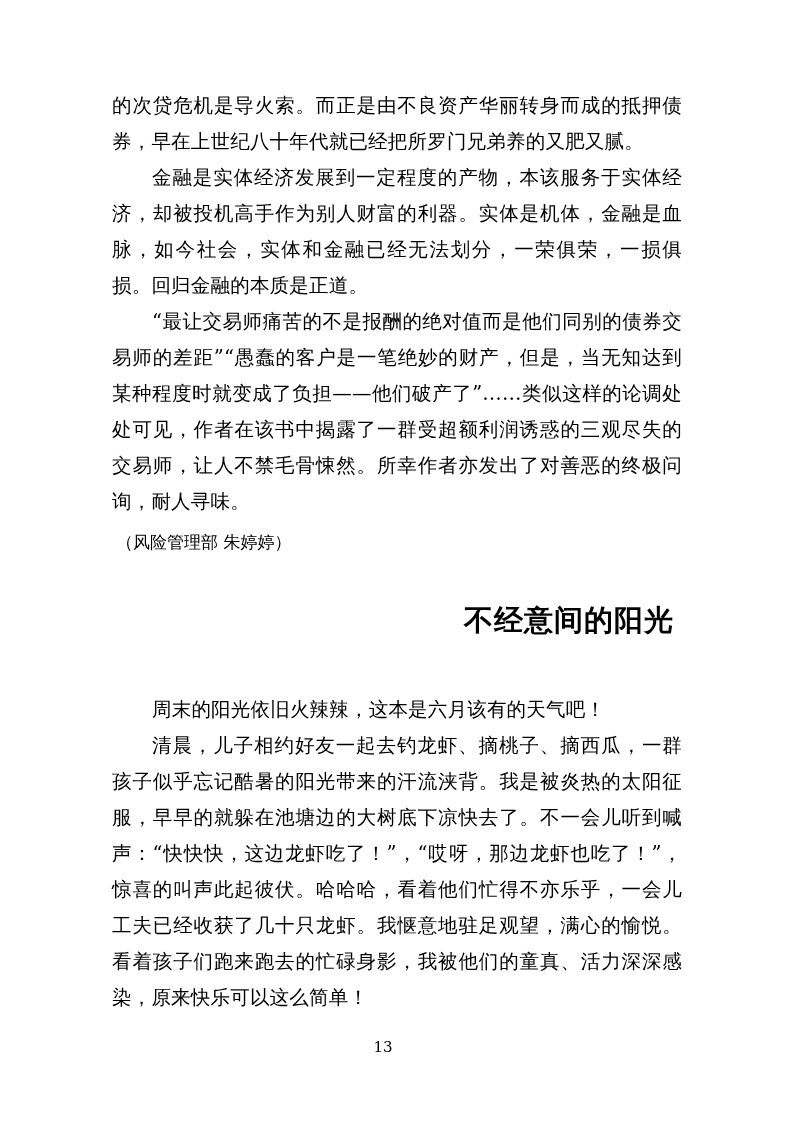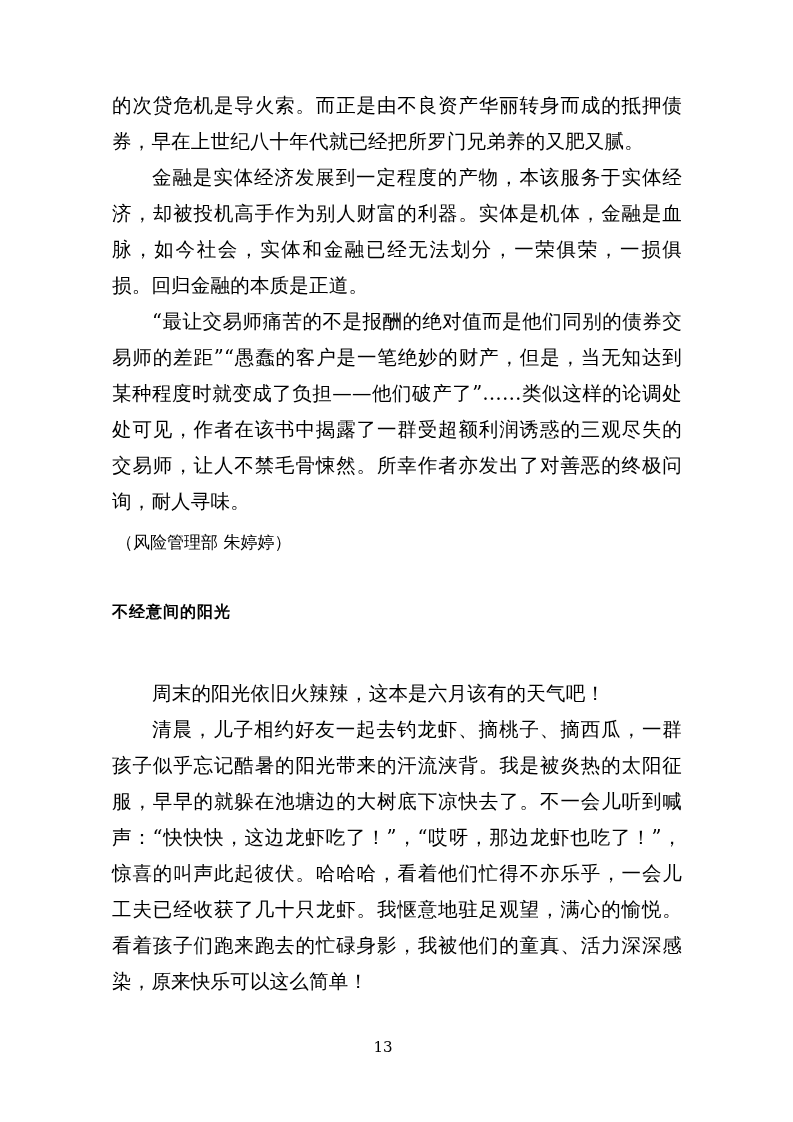--- a/index.html
+++ b/index.html
@@ -41,25 +41,25 @@
     text-indent: 40px;
   }
   p.signature {
     margin: 4px;
     font-size: 17px;
     line-height: 36px;
     text-align: left;
     padding-right: 8px;
   }
   h2.article-title {
-    margin: 0;
-    font-size: 16px;
+    margin: 8px;
+    font-size: 29px;
     line-height: 36px;
     font-weight: bold;
-    text-align: left;
+    text-align: right;
     letter-spacing: 1px;
     font-family: "DejaVu Serif", "Liberation Serif", serif;
   }
   .sp-title-before { height: 30px; }
   .sp-title-after { height: 46px; }
   .page-number {
     position: absolute;
     left: 0;
     top: 1038px;
     width: 766px;

